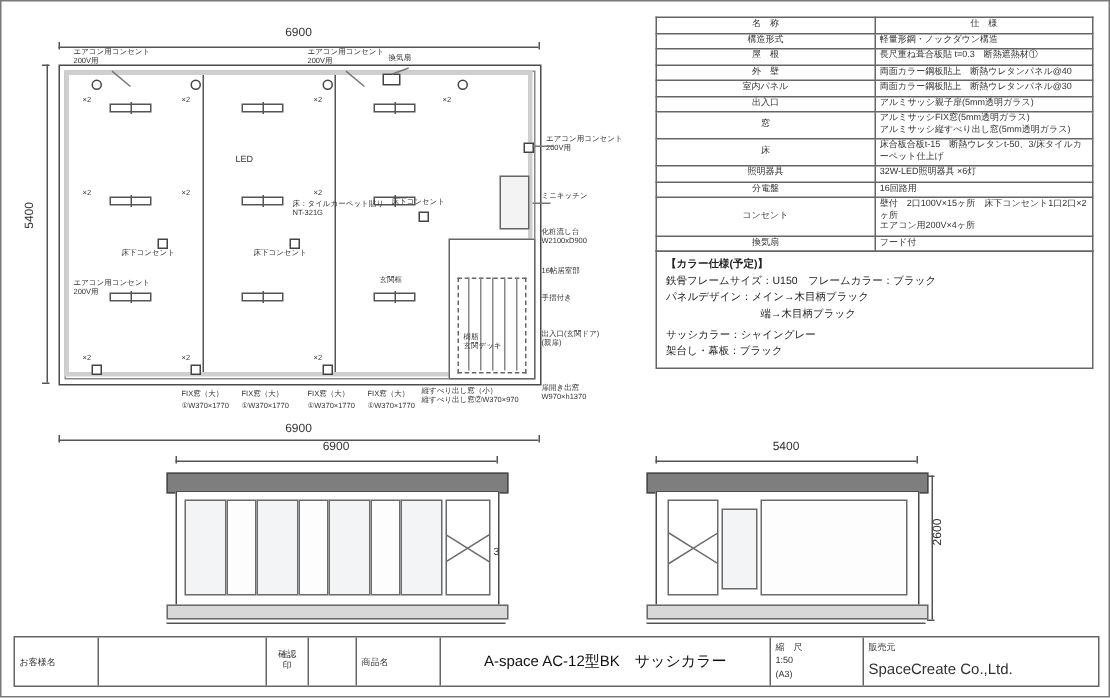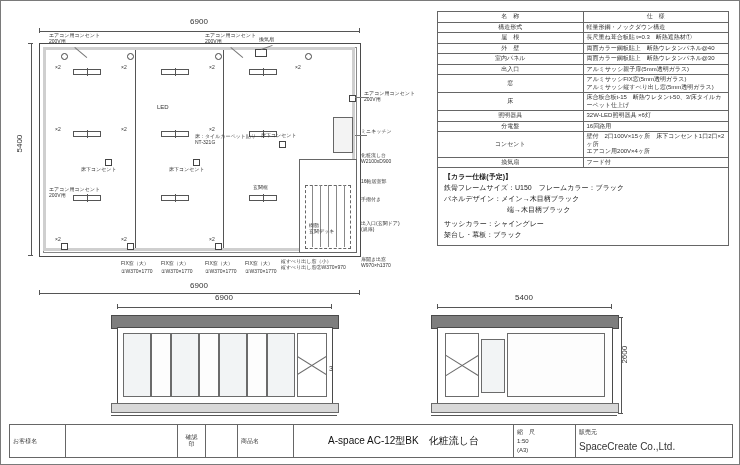--- a/index.html
+++ b/index.html
@@ -313,21 +313,21 @@
     </div>
     <div class="cell" style="width:112px;"></div>
     <div class="cell" style="width:28px;justify-content:center;">
       <span class="tb-label ctr" style="line-height:1.1;white-space:pre-line;">確認
 印</span>
     </div>
     <div class="cell" style="width:32px;"></div>
     <div class="cell" style="width:56px;">
       <span class="tb-label">商品名</span>
     </div>
-    <div class="cell tb-main">A-space AC-12型BK　化粧流し台</div>
+    <div class="cell tb-main">A-space AC-12型BK　サッシカラー</div>
     <div class="cell" style="width:62px;">
       <div class="stack">
         <div class="ln">縮　尺</div>
         <div class="ln">1:50</div>
         <div class="ln">(A3)</div>
       </div>
     </div>
     <div class="cell" style="width:156px;">
       <div class="stack" style="width:100%;">
         <div class="ln">販売元</div>

